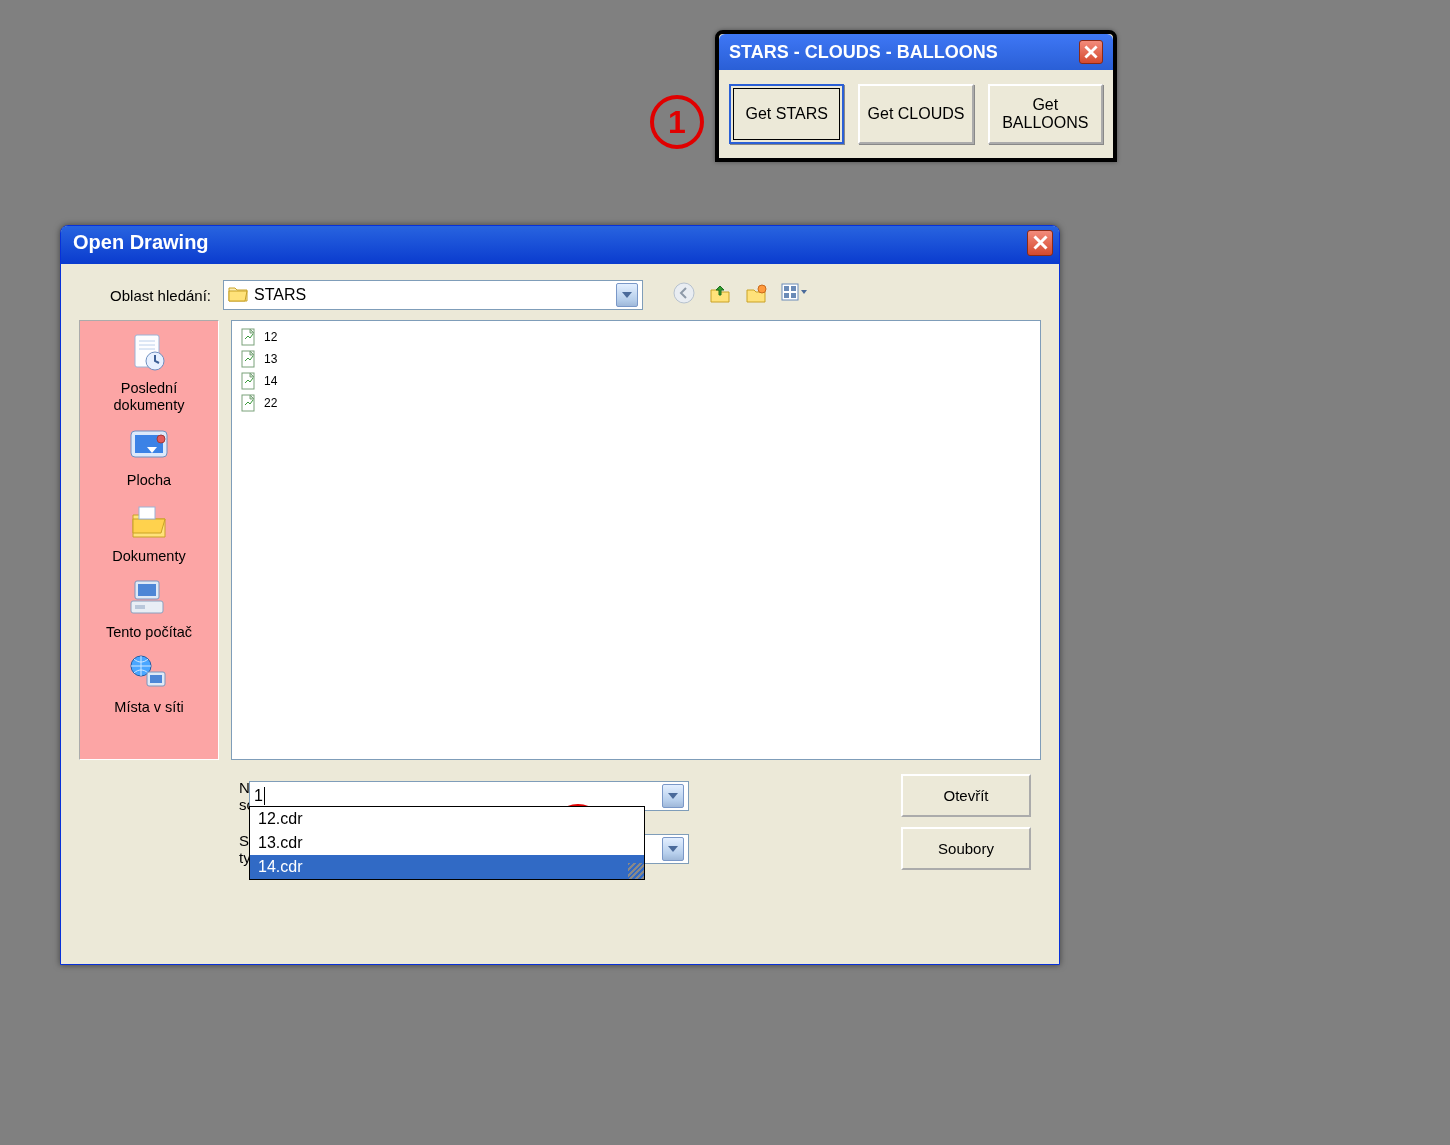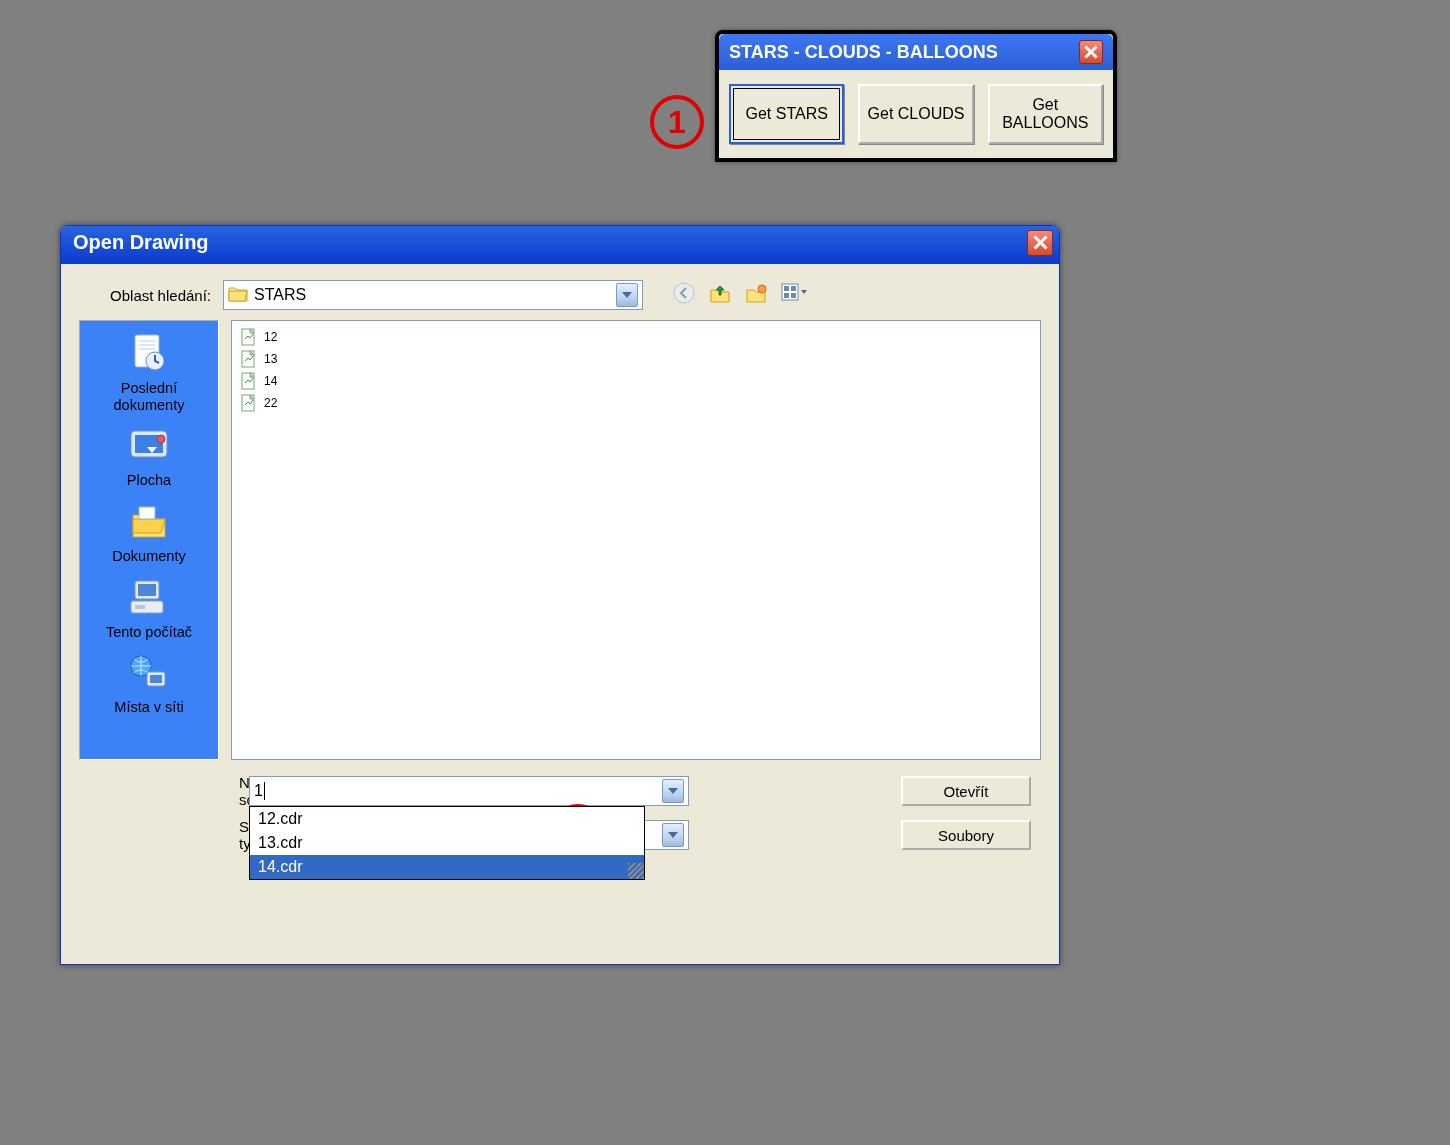--- a/index.html
+++ b/index.html
@@ -73,21 +73,21 @@
     margin-left:auto; width:22px; height:24px;
     background:linear-gradient(#e3efff,#b7cfec 70%,#9fb8d9);
     border:1px solid #7a98c8; border-radius:2px;
     display:flex;align-items:center;justify-content:center;
   }
   .tb-icons{ display:flex; gap:14px; align-items:center; margin-left:18px;}
   .tb-icons span{ font-size:20px; }
 
   .main-row{ display:flex; gap:12px; height:440px;}
   .places{
-    width:140px; border:1px inset #fff; background:#3b82f6;
+    width:140px; border:1px inset #fff; background:#fca5a5;
     display:flex; flex-direction:column; gap:8px; padding:8px 4px;
     align-items:center; font-size:14px;
   }
   .place{ text-align:center; cursor:pointer; font-size:14.5px; line-height:1.15;}
   .place .ic{ width:52px; height:48px; margin:0 auto 3px; display:flex; align-items:center; justify-content:center;}
   .place .ic svg { width:48px; height:44px; }
 
   .file-list{
     flex:1; background:#fff; border:1px solid #7f9db9;
     padding:5px 8px; overflow:auto;
@@ -106,21 +106,21 @@
     height:30px; border:1px solid #7f9db9; background:#fff;
     display:flex; align-items:center; padding:0 4px; font-size:16px;
   }
   .combo .chev{
     margin-left:auto; width:22px; height:24px;
     background:linear-gradient(#e3efff,#b7cfec 70%,#9fb8d9);
     border:1px solid #7a98c8; border-radius:2px;
     display:flex;align-items:center;justify-content:center;
   }
   .act-btn{
-    width:130px; height:30px; background:#ece9d8;
+    width:130px; height:43px; background:#ece9d8;
     border:2px outset #fff; font-size:15px; cursor:pointer;
   }
 
   .auto-list{
     position:absolute; left:170px; top:32px; width:396px;
     background:#fff; border:1px solid #000;
     z-index:5;
   }
   .auto-list .opt{ padding:3px 8px; font-size:16px;}
   .auto-list .opt.sel{ background:#316ac5; color:#fff;}

